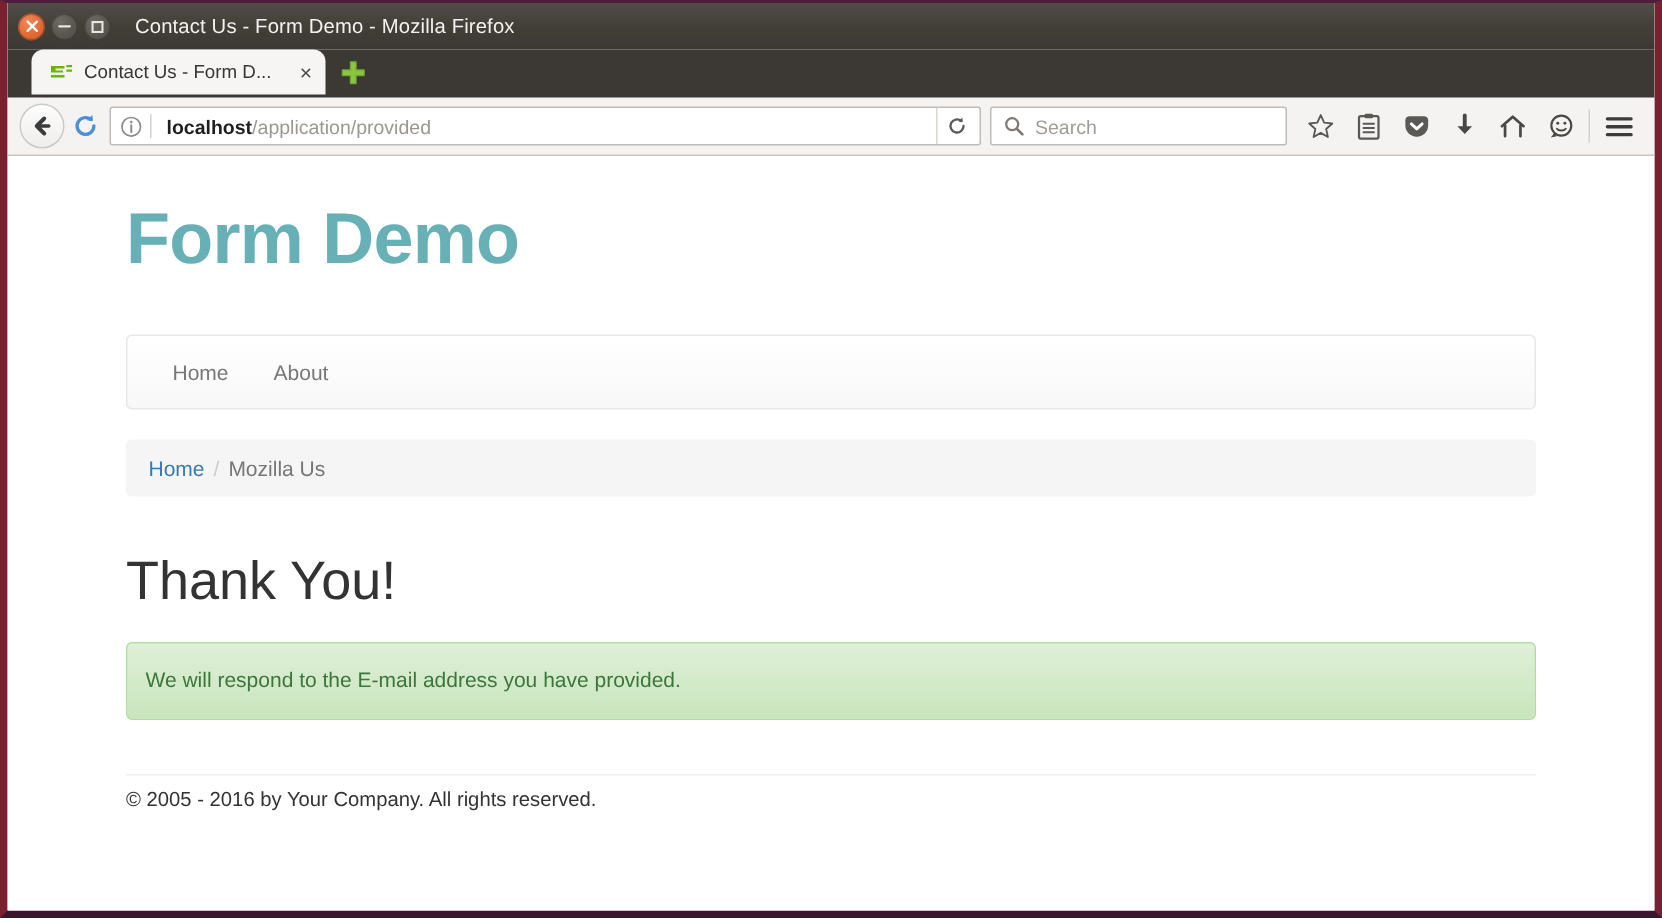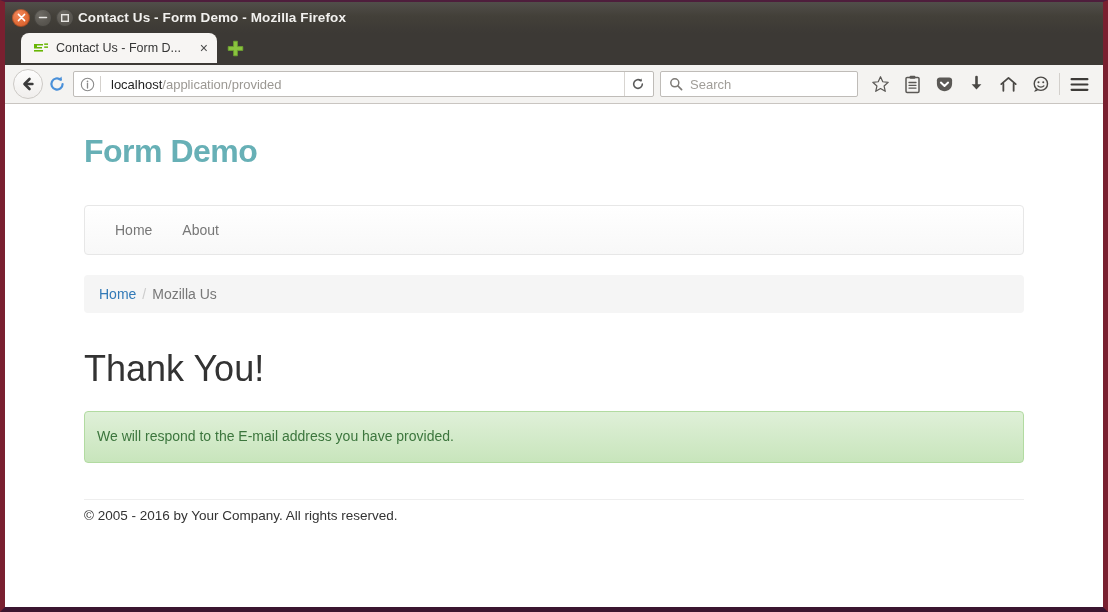--- a/index.html
+++ b/index.html
@@ -53,21 +53,22 @@
     box-shadow: inset 0 0 0 1px rgba(0,0,0,0.25);
   }
   .wc-min, .wc-max {
     background: radial-gradient(circle at 35% 30%, #6d6a64 0%, #5b5852 50%, #4d4a44 100%);
     box-shadow: inset 0 0 0 1px rgba(0,0,0,0.25);
   }
   .wc svg { display: block; }
   .title-text {
     color: #f2f1ef;
     font-size: 13.5px;
-    font-weight: bold;
+    font-weight: normal;
+    margin-left: 12px;
     letter-spacing: 0.1px;
     white-space: nowrap;
   }
 
   
   .tabstrip {
     position: relative;
     height: 32px;
     background: #3c3935;
     display: flex;
@@ -173,21 +174,21 @@
     font-size: 13px;
     color: #9b9893;
     padding-left: 10px;
     white-space: nowrap;
     overflow: hidden;
     flex: 1;
     min-width: 0;
   }
   .url-text b {
     color: #1f1f1f;
-    font-weight: normal;
+    font-weight: bold;
   }
   .url-go {
     width: 26px; height: 24px;
     border-left: 1px solid #d8d5d1;
     display: flex; align-items: center; justify-content: center;
     flex: none;
   }
   .searchbar {
     width: 198px;
     height: 26px;
@@ -225,21 +226,21 @@
     background: #ffffff;
     height: 100%;
     position: relative;
   }
   .container {
     width: 940px;
     margin: 0 auto;
     padding-top: 22px;
   }
   .brand {
-    font-size: 32px;
+    font-size: 48px;
     font-weight: bold;
     color: #67b0b6;
     margin: 0;
     padding: 8px 0 0 0;
     letter-spacing: -0.5px;
     line-height: 1.1;
   }
   .navbar {
     margin-top: 36px;
     height: 50px;

